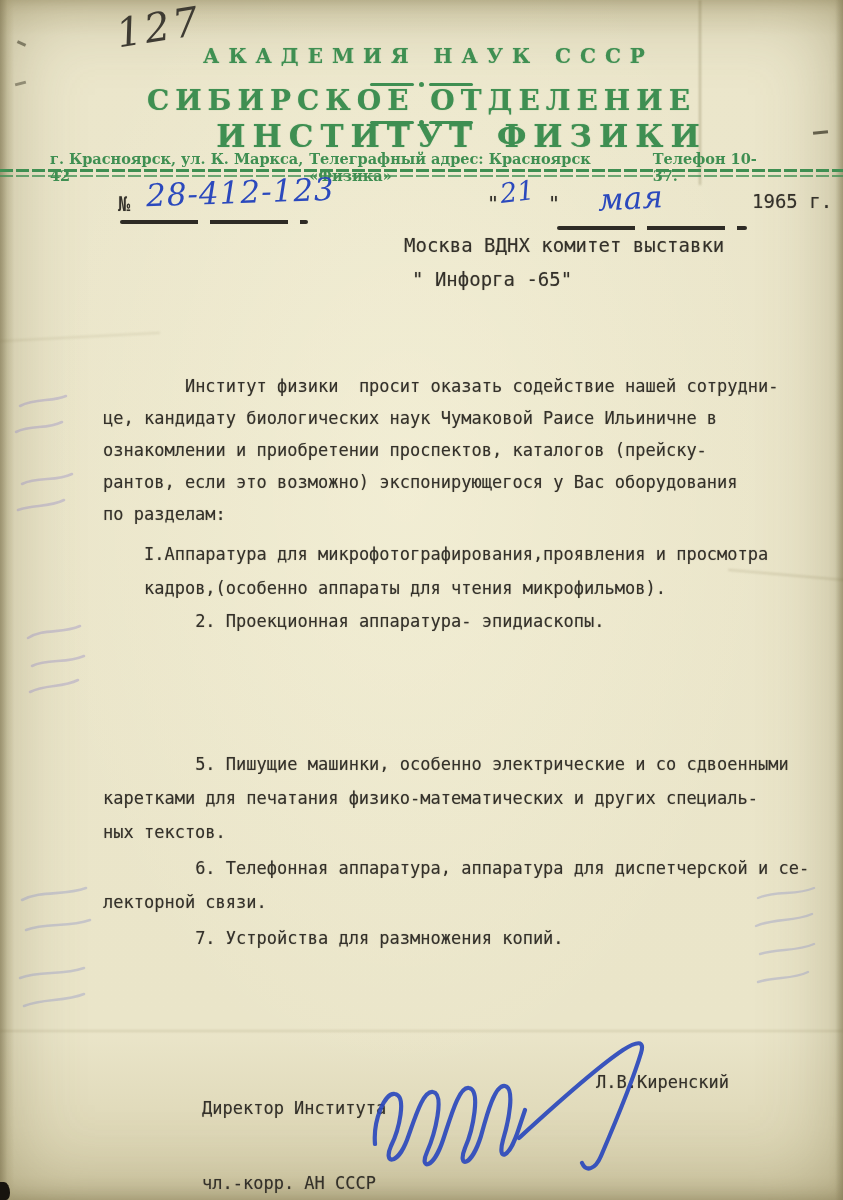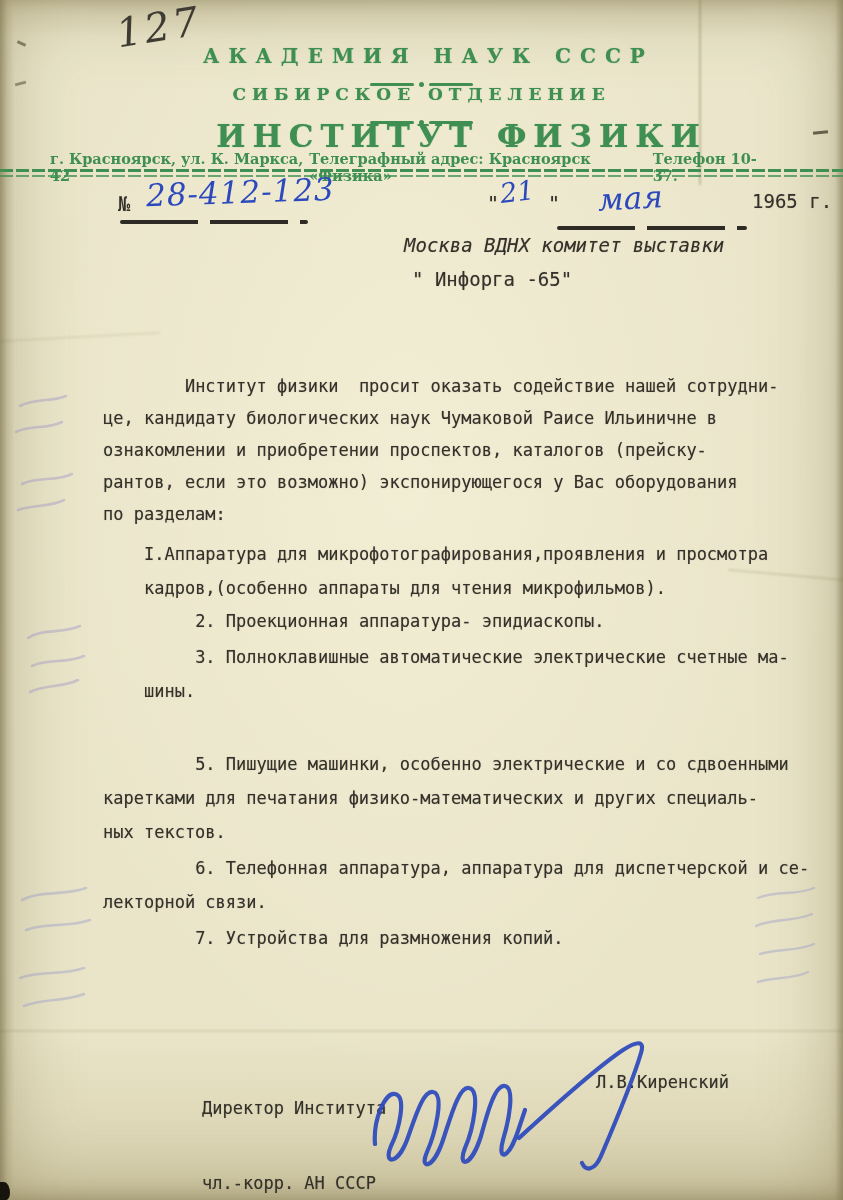--- a/index.html
+++ b/index.html
@@ -16,21 +16,21 @@
   
   .edge-left{left:0;top:0;width:14px;height:1200px;
     background:linear-gradient(90deg,rgba(124,114,78,.55),rgba(170,160,120,.30) 55%,rgba(0,0,0,0));}
   .edge-right{right:0;top:0;width:8px;height:1200px;
     background:linear-gradient(270deg,rgba(124,114,78,.45),rgba(0,0,0,0));}
   .corner-blob{left:0;top:1182px;width:10px;height:18px;background:#17140e;border-radius:0 60% 40% 0;}
   .mark{background:#46422f;}
   
   .green{color:#3f8f52;font-family:"DejaVu Serif","Liberation Serif",serif;font-weight:bold;}
   .lh1{left:7px;width:100%;top:44px;text-align:center;font-size:20px;letter-spacing:9px;text-shadow:0 0 1px rgba(63,143,82,.55);}
-  .lh2{left:0;width:100%;top:84px;text-align:center;font-size:17px;letter-spacing:6px;text-shadow:0 0 1px rgba(63,143,82,.55);}
+  .lh2{left:0;width:100%;top:84px;text-align:center;font-size:28px;letter-spacing:6px;text-shadow:0 0 1px rgba(63,143,82,.55);}
   .lh3{left:0;width:100%;top:118px;text-align:center;font-size:31px;letter-spacing:7px;text-shadow:0 0 1px rgba(63,143,82,.6);padding-left:40px;}
   .orn{left:0;width:100%;text-align:center;}
   .orn span{display:inline-block;vertical-align:middle;background:#3f8f52;}
   .orn .bar{width:44px;height:3px;margin:0 5px;border-radius:2px;}
   .orn .dot{width:5px;height:5px;border-radius:50%;}
   .addr-row{left:0;top:150px;width:843px;box-sizing:border-box;padding:0 70px 0 50px;
     display:flex;justify-content:space-between;font-size:14.5px;}
   .grule{left:0;top:169px;width:843px;height:3px;
     background:repeating-linear-gradient(90deg,#3f8f52 0 13px,rgba(0,0,0,0) 13px 16px);}
   .grule2{top:175px;height:2px;opacity:.75;}
@@ -89,34 +89,32 @@
   <div class="abs pen" style="left:146px;top:174px;font-size:31px;letter-spacing:1px;transform:rotate(-2deg);">28-412-123</div>
   <div class="abs dashline" style="left:120px;top:220px;width:188px;"></div>
 
   <div class="abs typed" style="left:487px;top:191px;font-size:20px;">"</div>
   <div class="abs pen" style="left:500px;top:176px;font-size:27px;transform:rotate(-7deg);">21</div>
   <div class="abs typed" style="left:548px;top:191px;font-size:20px;">"</div>
   <div class="abs dashline" style="left:557px;top:226px;width:190px;"></div>
   <div class="abs pen" style="left:598px;top:180px;font-size:31px;transform:rotate(-3deg);">мая</div>
   <div class="abs typed" style="left:752px;top:190px;font-size:19px;">1965 г.</div>
 
-  <div class="abs typed" style="left:404px;top:234px;font-size:19px;font-style:italic;">Москва ВДНХ комитет выставки</div>
+  <div class="abs typed" style="left:404px;top:234px;font-size:19px;">Москва ВДНХ комитет выставки</div>
   <div class="abs typed" style="left:412px;top:268px;font-size:19px;">" Инфорга -65"</div>
 
   <div class="abs typed body-block para" style="top:370px;">        Институт физики  просит оказать содействие нашей сотрудни-
 це, кандидату биологических наук Чумаковой Раисе Ильиничне в
 ознакомлении и приобретении проспектов, каталогов (прейску-
 рантов, если это возможно) экспонирующегося у Вас оборудования
 по разделам:</div>
 
   <div class="abs typed body-block item" style="top:537px;">    I.Аппаратура для микрофотографирования,проявления и просмотра
     кадров,(особенно аппараты для чтения микрофильмов).</div>
   <div class="abs typed body-block item" style="top:604px;">         2. Проекционная аппаратура- эпидиаскопы.</div>
-  <div class="abs typed body-block item" style="top:640px;">         3. Полноклавишные автоматические электрические счетные ма-
-    шины.</div>
   <div class="abs typed body-block item" style="top:747px;">         5. Пишущие машинки, особенно электрические и со сдвоенными
 каретками для печатания физико-математических и других специаль-
 ных текстов.</div>
   <div class="abs typed body-block item" style="top:851px;">         6. Телефонная аппаратура, аппаратура для диспетчерской и се-
 лекторной связи.</div>
   <div class="abs typed body-block item" style="top:921px;">         7. Устройства для размножения копий.</div>
 
   <div class="abs typed" style="left:202px;top:1046px;font-size:17px;line-height:25px;">
     <div>Директор Института</div>
     <div>чл.-корр. АН СССР</div>

